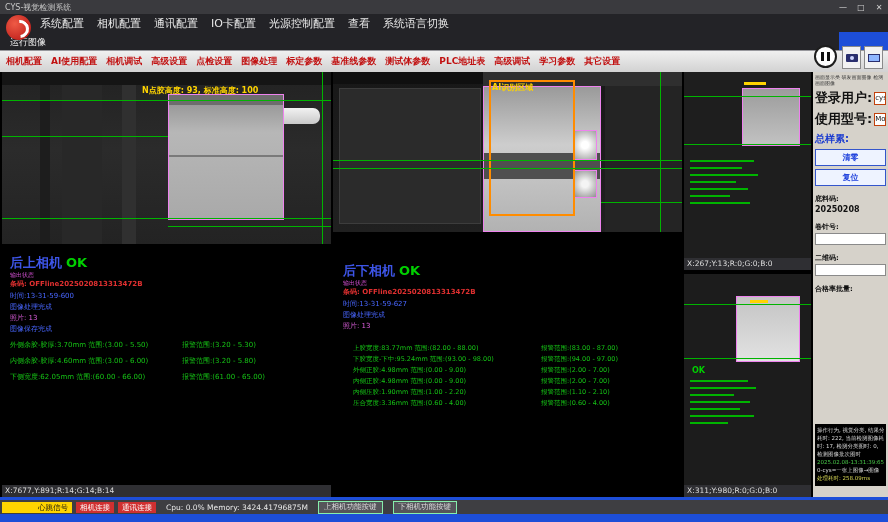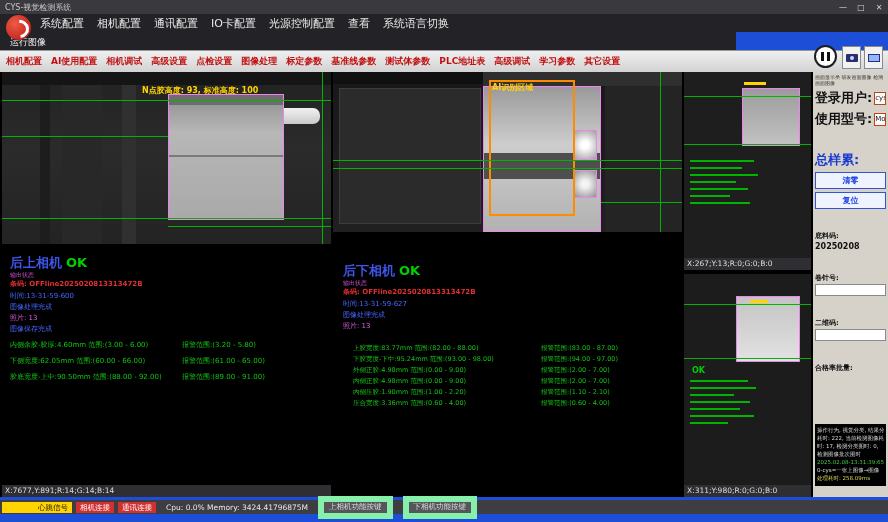--- a/index.html
+++ b/index.html
@@ -9,21 +9,21 @@
   
   .titlebar{position:absolute;left:0;top:0;width:888px;height:14px;background:#3a3a3e;
             display:flex;align-items:center;box-sizing:border-box;}
   .title-text{font-size:8px;color:#c9c9c9;padding-left:5px;white-space:nowrap;}
   .win-btns{margin-left:auto;display:flex;}
   .win-btn{width:18px;height:14px;font-size:8px;color:#cfcfcf;display:flex;
            align-items:center;justify-content:center;}
   .menubar{position:absolute;left:0;top:14px;width:888px;height:18px;background:#232327;
            display:flex;align-items:center;gap:13px;padding-left:40px;box-sizing:border-box;}
   .mi{font-size:11px;color:#e8e8e8;white-space:nowrap;}
-  .tabrow{position:absolute;left:0;top:32px;width:736px;height:18px;background:#232327;}
+  .tabrow{position:absolute;left:0;top:32px;width:839px;height:18px;background:#232327;}
   .tab{position:absolute;left:10px;top:4px;font-size:9px;color:#ededed;}
   .logo{position:absolute;left:6px;top:15px;width:25px;height:25px;border-radius:50%;
         background:radial-gradient(circle at 35% 35%,#ef5a45,#b31212);}
   .logo::after{content:"";position:absolute;left:5px;top:5px;width:12px;height:12px;
         border:3px solid #fff;border-left-color:transparent;border-bottom-color:transparent;
         border-radius:50%;transform:rotate(40deg);}
   .toolbar{position:absolute;left:0;top:50px;width:888px;height:22px;
            background:linear-gradient(#f0f0f0,#d2d2d2);border-top:1px solid #97979c;
            box-sizing:border-box;display:flex;align-items:center;gap:9px;padding-left:6px;}
   .ti{font-size:9px;font-weight:bold;color:#c11212;white-space:nowrap;}
@@ -77,40 +77,40 @@
   #view-mid .mrow{height:11px;font-size:6.5px;} #view-mid .mrow .r{left:188px;}
 
   
   .rpanel{position:absolute;left:813px;top:0;width:75px;height:425px;background:#d6d2ca;
           box-sizing:border-box;padding:2px;color:#111;}
   .rp-caption{font-size:5px;color:#3a3a3a;line-height:6px;height:12px;overflow:hidden;}
   .rp-row{display:flex;align-items:center;margin-top:3px;gap:2px;}
   .rp-label{font-size:13px;font-weight:bold;white-space:nowrap;}
   .rp-value{flex:1;background:#fff;border:1px solid #c2410c;height:11px;font-size:7px;
             line-height:11px;text-align:center;overflow:hidden;}
-  .rp-total{color:#1a3bd0;font-weight:bold;font-size:13px;margin-top:23px;}
+  .rp-total{color:#1a3bd0;font-weight:bold;font-size:10px;margin-top:4px;}
   .rp-bluebox{height:15px;border:1px solid #3355cc;background:#eef3ff;color:#2244dd;
               font-weight:bold;font-size:8px;text-align:center;line-height:15px;margin-top:3px;}
-  .rp-code-label{font-weight:bold;margin-top:22px;font-size:7px;}
+  .rp-code-label{font-weight:bold;margin-top:8px;font-size:7px;}
   .rp-code-value{font-weight:bold;font-size:8px;margin-top:1px;}
   .rp-empty{background:#fff;border:1px solid #8a8a8a;height:10px;margin-top:1px;}
   .rp-stats{position:absolute;left:2px;top:352px;width:71px;height:62px;background:#000;
             padding:2px;box-sizing:border-box;}
   .rp-stats div{font-size:5.5px;line-height:8px;white-space:nowrap;overflow:hidden;color:#d8d8d8;}
   .rp-stats div:nth-child(5){color:#49c849;}
   .rp-stats div:nth-child(7){color:#d8d855;}
 
   
   .statusbar{position:absolute;left:0;top:500px;width:888px;height:14px;background:#3e3e42;
              display:flex;align-items:center;gap:4px;padding-left:2px;box-sizing:border-box;}
   .badge{font-size:7.5px;padding:0 4px;height:11px;line-height:11px;white-space:nowrap;}
   .badge.yellow{background:#ffd400;color:#111;padding-left:36px;}
   .badge.red{background:#d03030;color:#fff;}
   .sb-perf{font-size:7.5px;color:#e8e8e8;margin-left:6px;white-space:nowrap;}
-  .sb-btn{font-size:7.5px;color:#ddd;background:#55555a;border:6px solid #86efac;
+  .sb-btn{font-size:7.5px;color:#ddd;background:#55555a;border:1px solid #86efac;
           padding:0 5px;height:11px;line-height:10px;margin-left:6px;white-space:nowrap;}
 </style>
 </head>
 <body>
 
 <div id="app">
 
   <div class="titlebar">
     <span class="title-text">CYS-视觉检测系统</span>
     <span class="win-btns">
@@ -187,30 +187,30 @@
         <span class="nm">后上相机</span><span class="ok">OK</span>
       </div>
       <div class="t-sub" style="left:8px;top:199px">输出状态</div>
       <div class="t-bar" style="left:8px;top:207px">条码: OFFline2025020813313472B</div>
       <div class="t-blue" style="left:8px;top:219px">时间:13-31-59-600</div>
       <div class="t-blue" style="left:8px;top:230px">图像处理完成</div>
       <div class="t-mag" style="left:8px;top:241px">照片: 13</div>
       <div class="t-blue" style="left:8px;top:252px">图像保存完成</div>
       <div class="meas" id="meas-left">
         <div class="mrow">
+            <span class="l">外侧余胶-胶厚:3.70mm 范围:(3.00 - 5.50)</span>
+            <span class="r">报警范围:(3.20 - 5.30)</span>
+          </div>
+        <div class="mrow">
             <span class="l">内侧余胶-胶厚:4.60mm 范围:(3.00 - 6.00)</span>
             <span class="r">报警范围:(3.20 - 5.80)</span>
           </div>
         <div class="mrow">
             <span class="l">下侧宽度:62.05mm 范围:(60.00 - 66.00)</span>
             <span class="r">报警范围:(61.00 - 65.00)</span>
-          </div>
-        <div class="mrow">
-            <span class="l">胶底宽度-上中:90.50mm 范围:(88.00 - 92.00)</span>
-            <span class="r">报警范围:(89.00 - 91.00)</span>
           </div>
       </div>
       <div class="strip">X:7677,Y:891;R:14;G:14;B:14</div>
     </div>
 
     <div class="view" id="view-mid">
       <div class="img" id="img-mid">
         <div class="deco" style="left:0;top:0;width:349px;height:12px;background:#101010"></div>
         <div class="deco" style="left:6px;top:16px;width:142px;height:136px;background:#2b2b2b;border:1px solid #3d3d3d;box-sizing:border-box"></div>
         <div class="deco" style="left:150px;top:0;width:200px;height:14px;background:#2f2f2f"></div>

